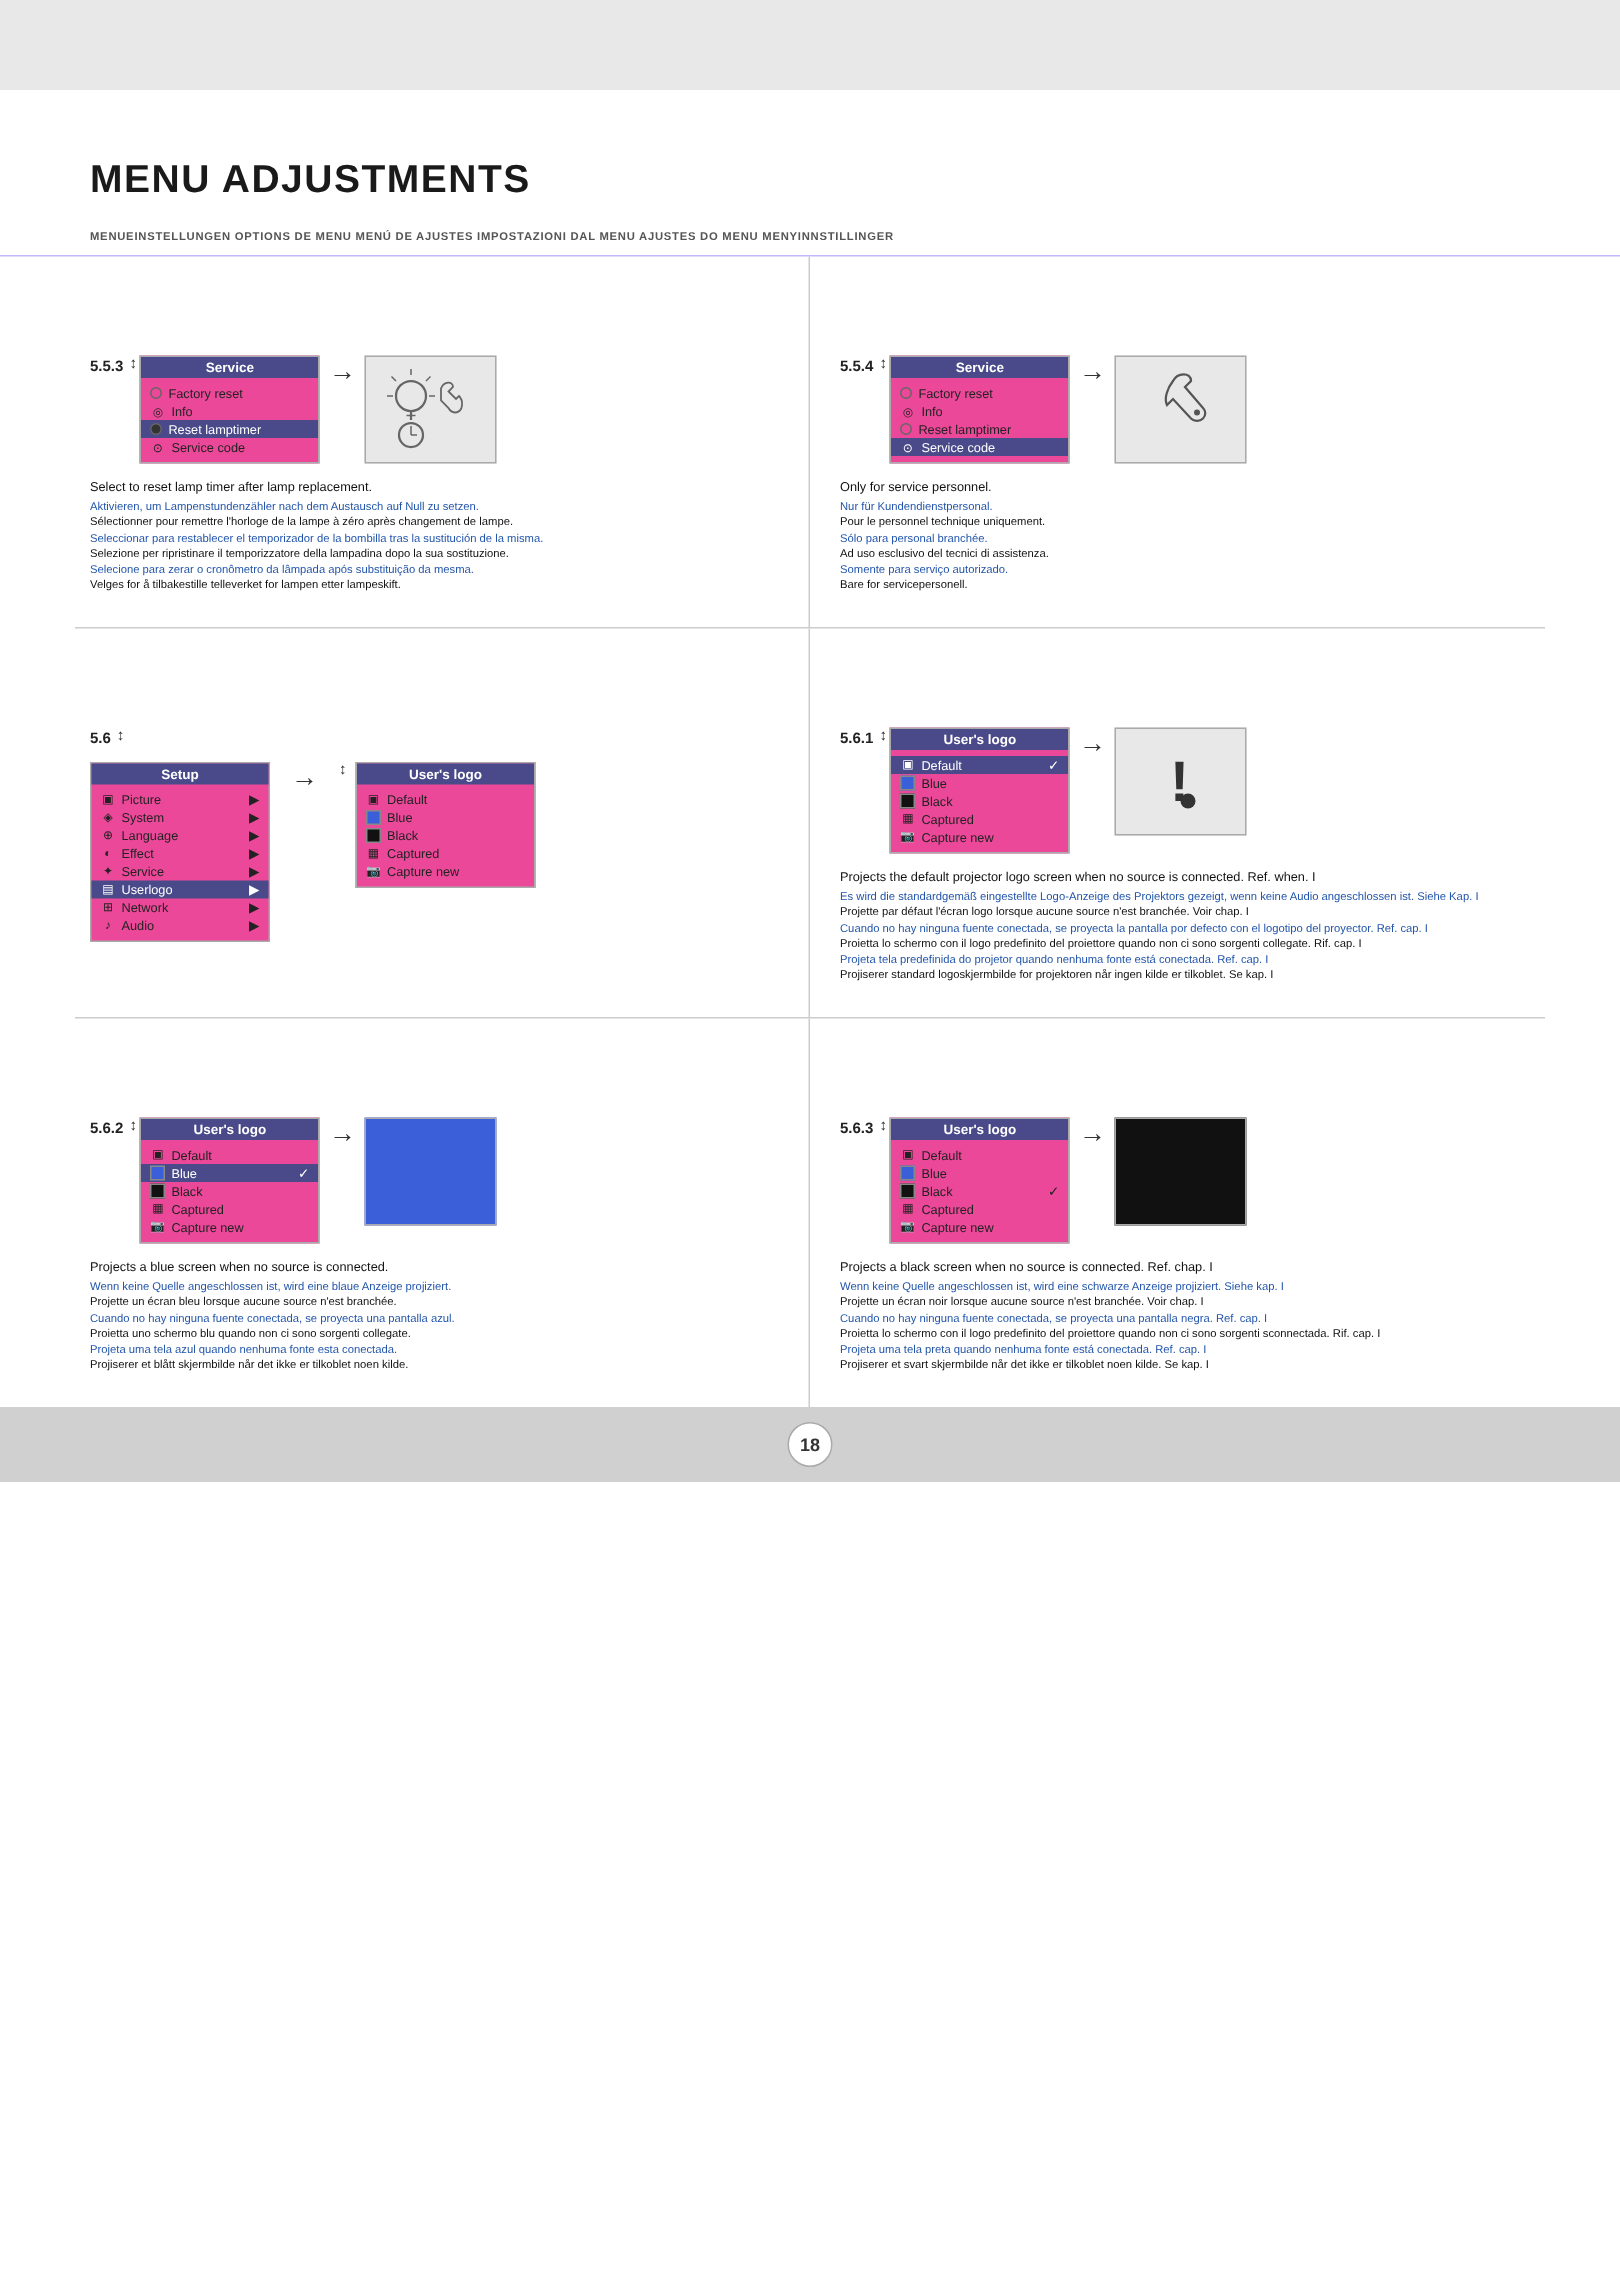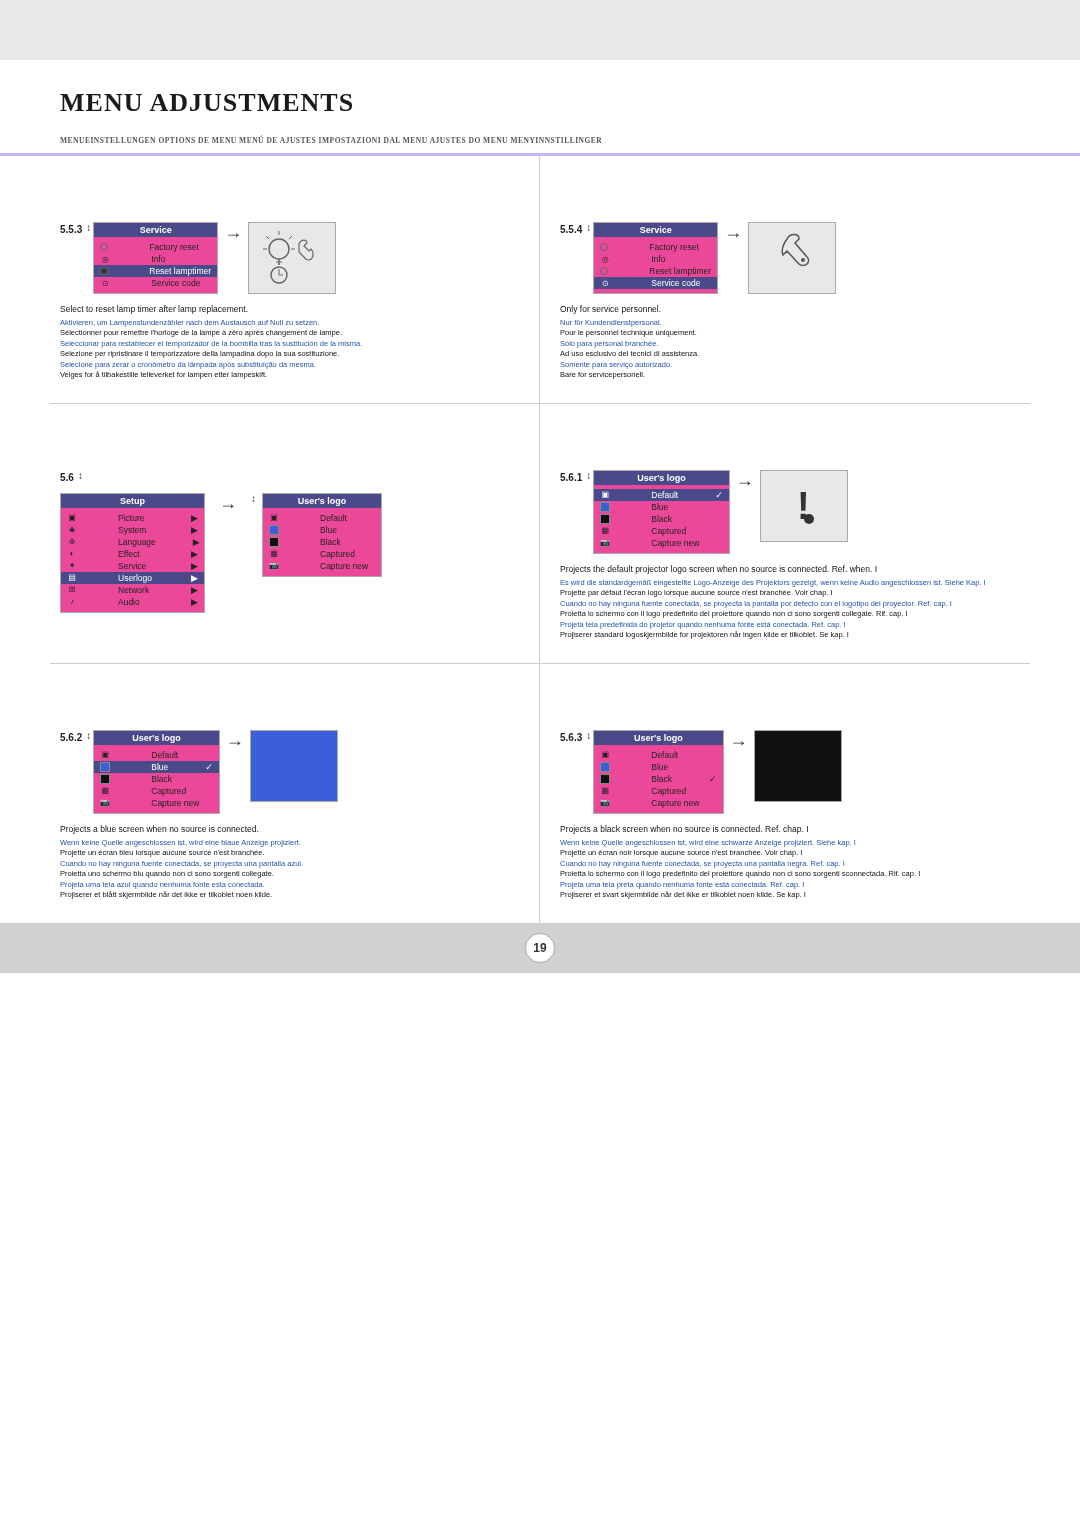--- a/index.html
+++ b/index.html
@@ -21,23 +21,22 @@
     }
 
     
     .top-bar {
       background: #e8e8e8;
       height: 60px;
     }
 
     
     .title-section {
-      padding: 28px 60px 8px 60px;
-      border-bottom: 3px solid #c4b5fd;
-      font-family: Liberation Serif, serif;
+      padding: 44px 60px 8px 60px;
+      border-bottom: 1px solid #c4b5fd;
     }
     .page-title {
       font-size: 26px;
       font-weight: bold;
       color: #1a1a1a;
       letter-spacing: 1px;
       text-transform: uppercase;
     }
     .subtitle-langs {
       font-size: 7.5px;
@@ -98,21 +97,20 @@
     }
     .menu-box-body {
       padding: 4px 0;
     }
     .menu-item {
       display: flex;
       align-items: center;
       padding: 1px 6px;
       font-size: 8.5px;
       color: #222;
-      gap: 37px;
     }
     .menu-item.highlighted {
       background: #4a4a8a;
       color: #fff;
     }
     .menu-item .icon-dot {
       width: 8px;
       height: 8px;
       border-radius: 50%;
       border: 1px solid #666;
@@ -590,15 +588,15 @@
           <div class="desc-it">Proietta lo schermo con il logo predefinito del proiettore quando non ci sono sorgenti sconnectada. Rif. cap. I</div>
           <div class="desc-pt">Projeta uma tela preta quando nenhuma fonte está conectada. Ref. cap. I</div>
           <div class="desc-no">Projiserer et svart skjermbilde når det ikke er tilkoblet noen kilde. Se kap. I</div>
         </div>
       </div>
     </div>
 
   </div>
 
   <div class="footer">
-    <div class="footer-circle">19</div>
+    <div class="footer-circle">18</div>
   </div>
 </div>
 
 </body></html>

